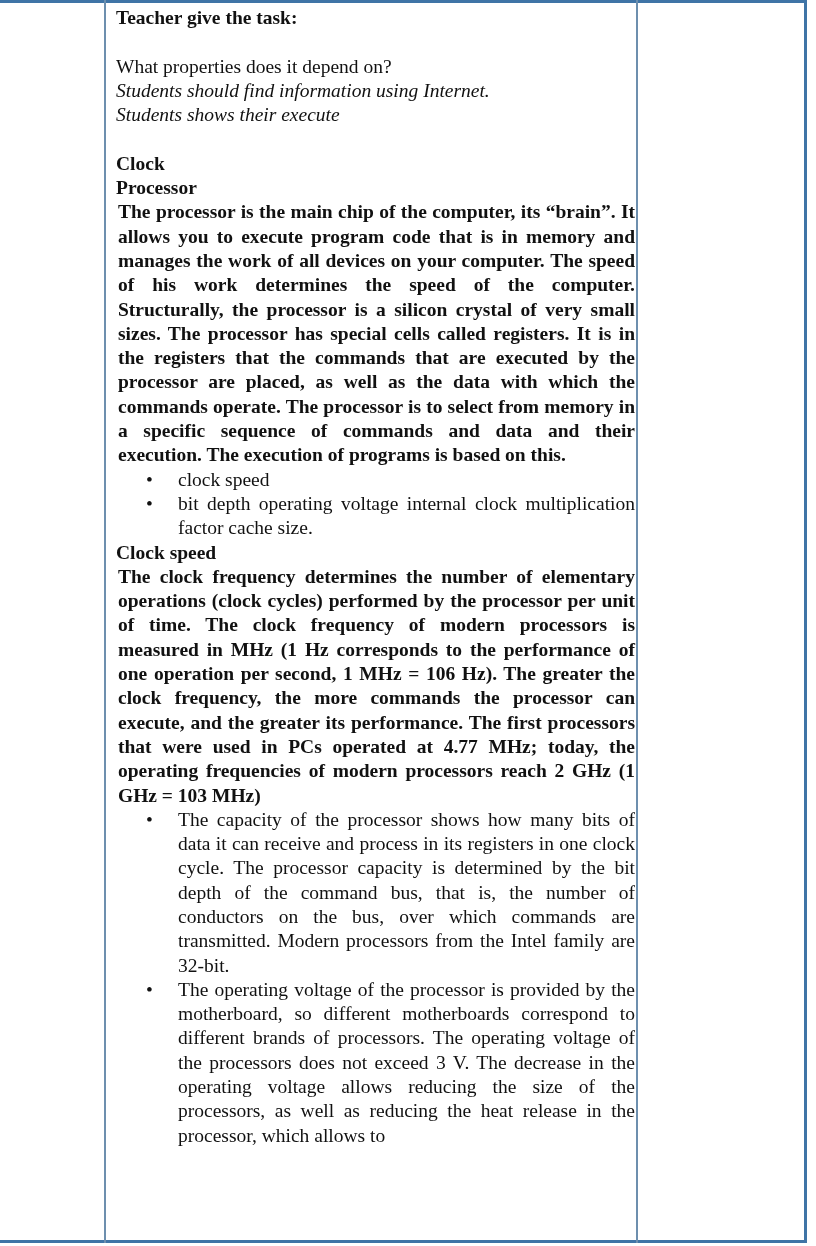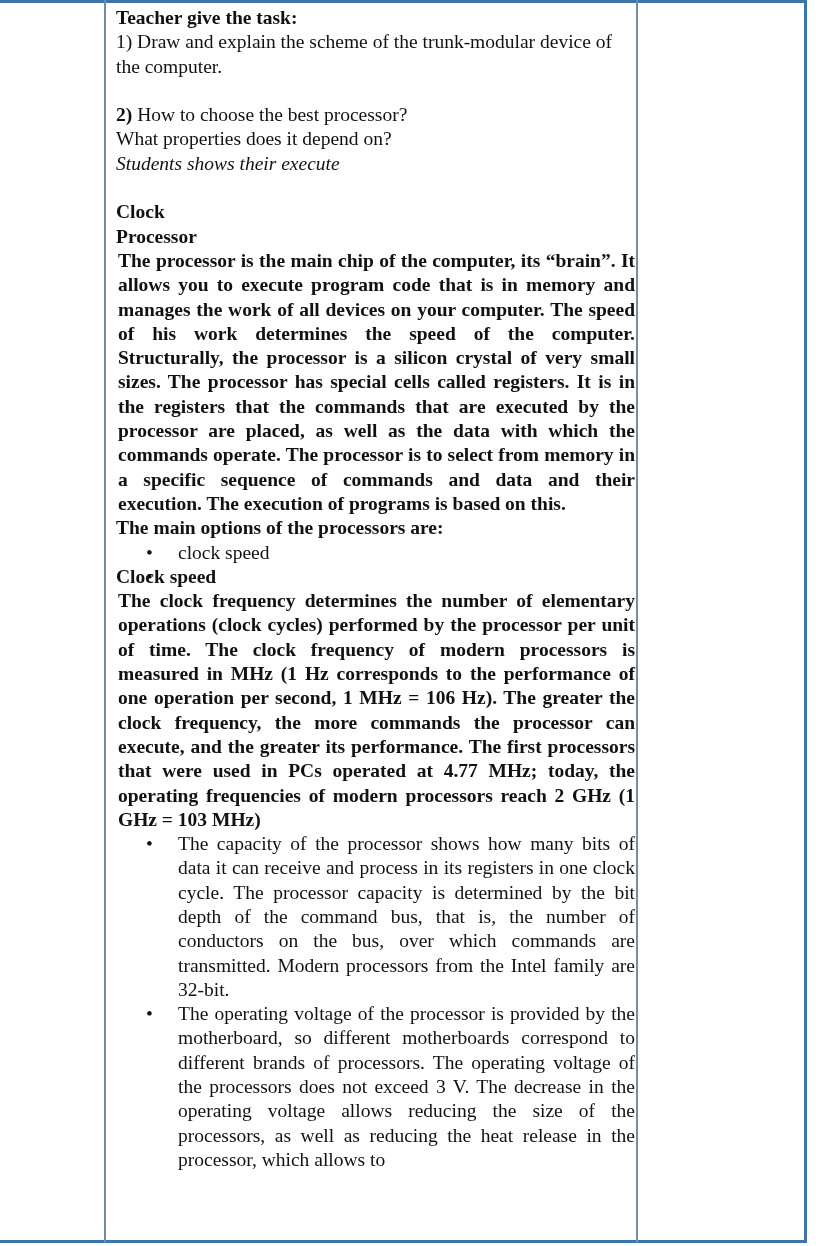--- a/index.html
+++ b/index.html
@@ -26,33 +26,31 @@
 </style>
 </head>
 <body>
 
 <div class="table">
   <div class="cell-left"></div>
 
   <div class="cell-main">
     <div class="content">
       <p class="b">Teacher give the task:</p>
-      <p>1) Draw and explain the scheme of the trunk-modular device of the computer.</p>
       <div class="gap"></div>
-      <p><span class="b">2)</span><span> How to choose the best processor?</span></p>
       <p>What properties does it depend on?</p>
+      <p class="i">Students should find information using Internet.</p>
       <p class="i">Students shows their execute</p>
       <div class="gap"></div>
       <p class="b">Clock</p>
       <p class="b">Processor</p>
       <p class="just">The processor is the main chip of the computer, its “brain”. It allows you to execute program code that is in memory and manages the work of all devices on your computer. The speed of his work determines the speed of the computer. Structurally, the processor is a silicon crystal of very small sizes. The processor has special cells called registers. It is in the registers that the commands that are executed by the processor are placed, as well as the data with which the commands operate. The processor is to select from memory in a specific sequence of commands and data and their execution. The execution of programs is based on this.</p>
-      <p class="b">The main options of the processors are:</p>
       <ul class="bul">
         <li><span class="dot">•</span><span>clock speed</span></li>
-        <li><span class="dot">•</span></li>
+        <li><span class="dot">•</span><span>bit depth operating voltage internal clock multiplication factor cache size.</span></li>
       </ul>
       <p class="b">Clock speed</p>
       <p class="just">The clock frequency determines the number of elementary operations (clock cycles) performed by the processor per unit of time. The clock frequency of modern processors is measured in MHz (1 Hz corresponds to the performance of one operation per second, 1 MHz = 106 Hz). The greater the clock frequency, the more commands the processor can execute, and the greater its performance. The first processors that were used in PCs operated at 4.77 MHz; today, the operating frequencies of modern processors reach 2 GHz (1 GHz = 103 MHz)</p>
       <ul class="bul">
         <li><span class="dot">•</span><span>The capacity of the processor shows how many bits of data it can receive and process in its registers in one clock cycle. The processor capacity is determined by the bit depth of the command bus, that is, the number of conductors on the bus, over which commands are transmitted. Modern processors from the Intel family are 32-bit.</span></li>
         <li><span class="dot">•</span><span>The operating voltage of the processor is provided by the motherboard, so different motherboards correspond to different brands of processors. The operating voltage of the processors does not exceed 3 V. The decrease in the operating voltage allows reducing the size of the processors, as well as reducing the heat release in the processor, which allows to</span></li>
       </ul>
     </div>
   </div>
 

